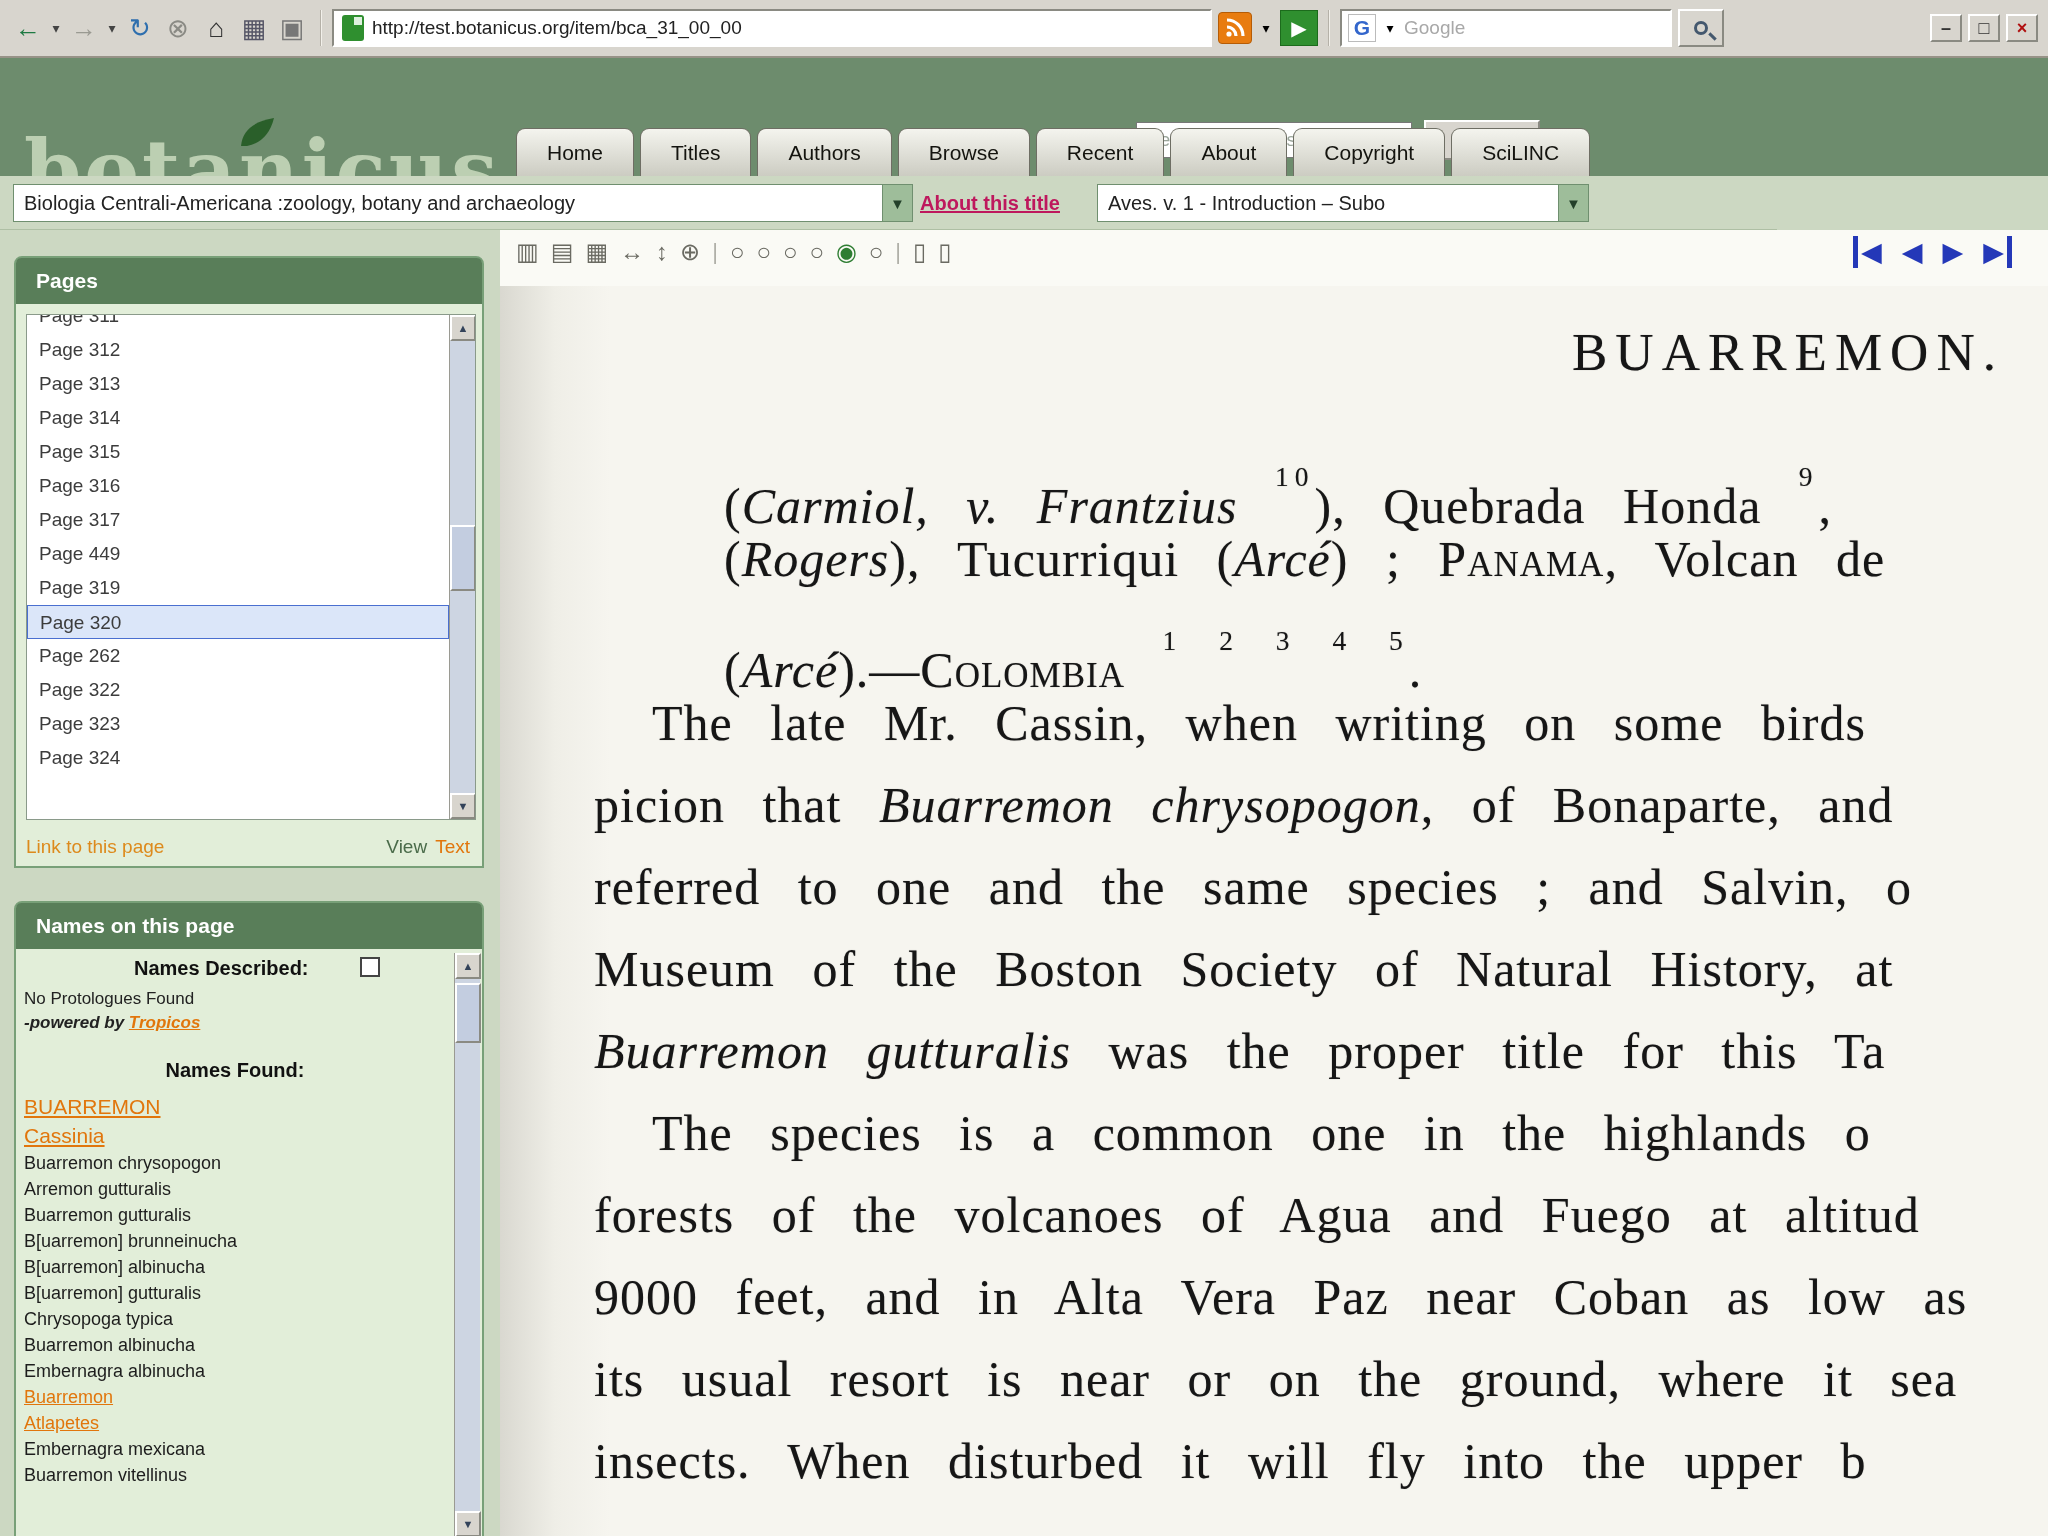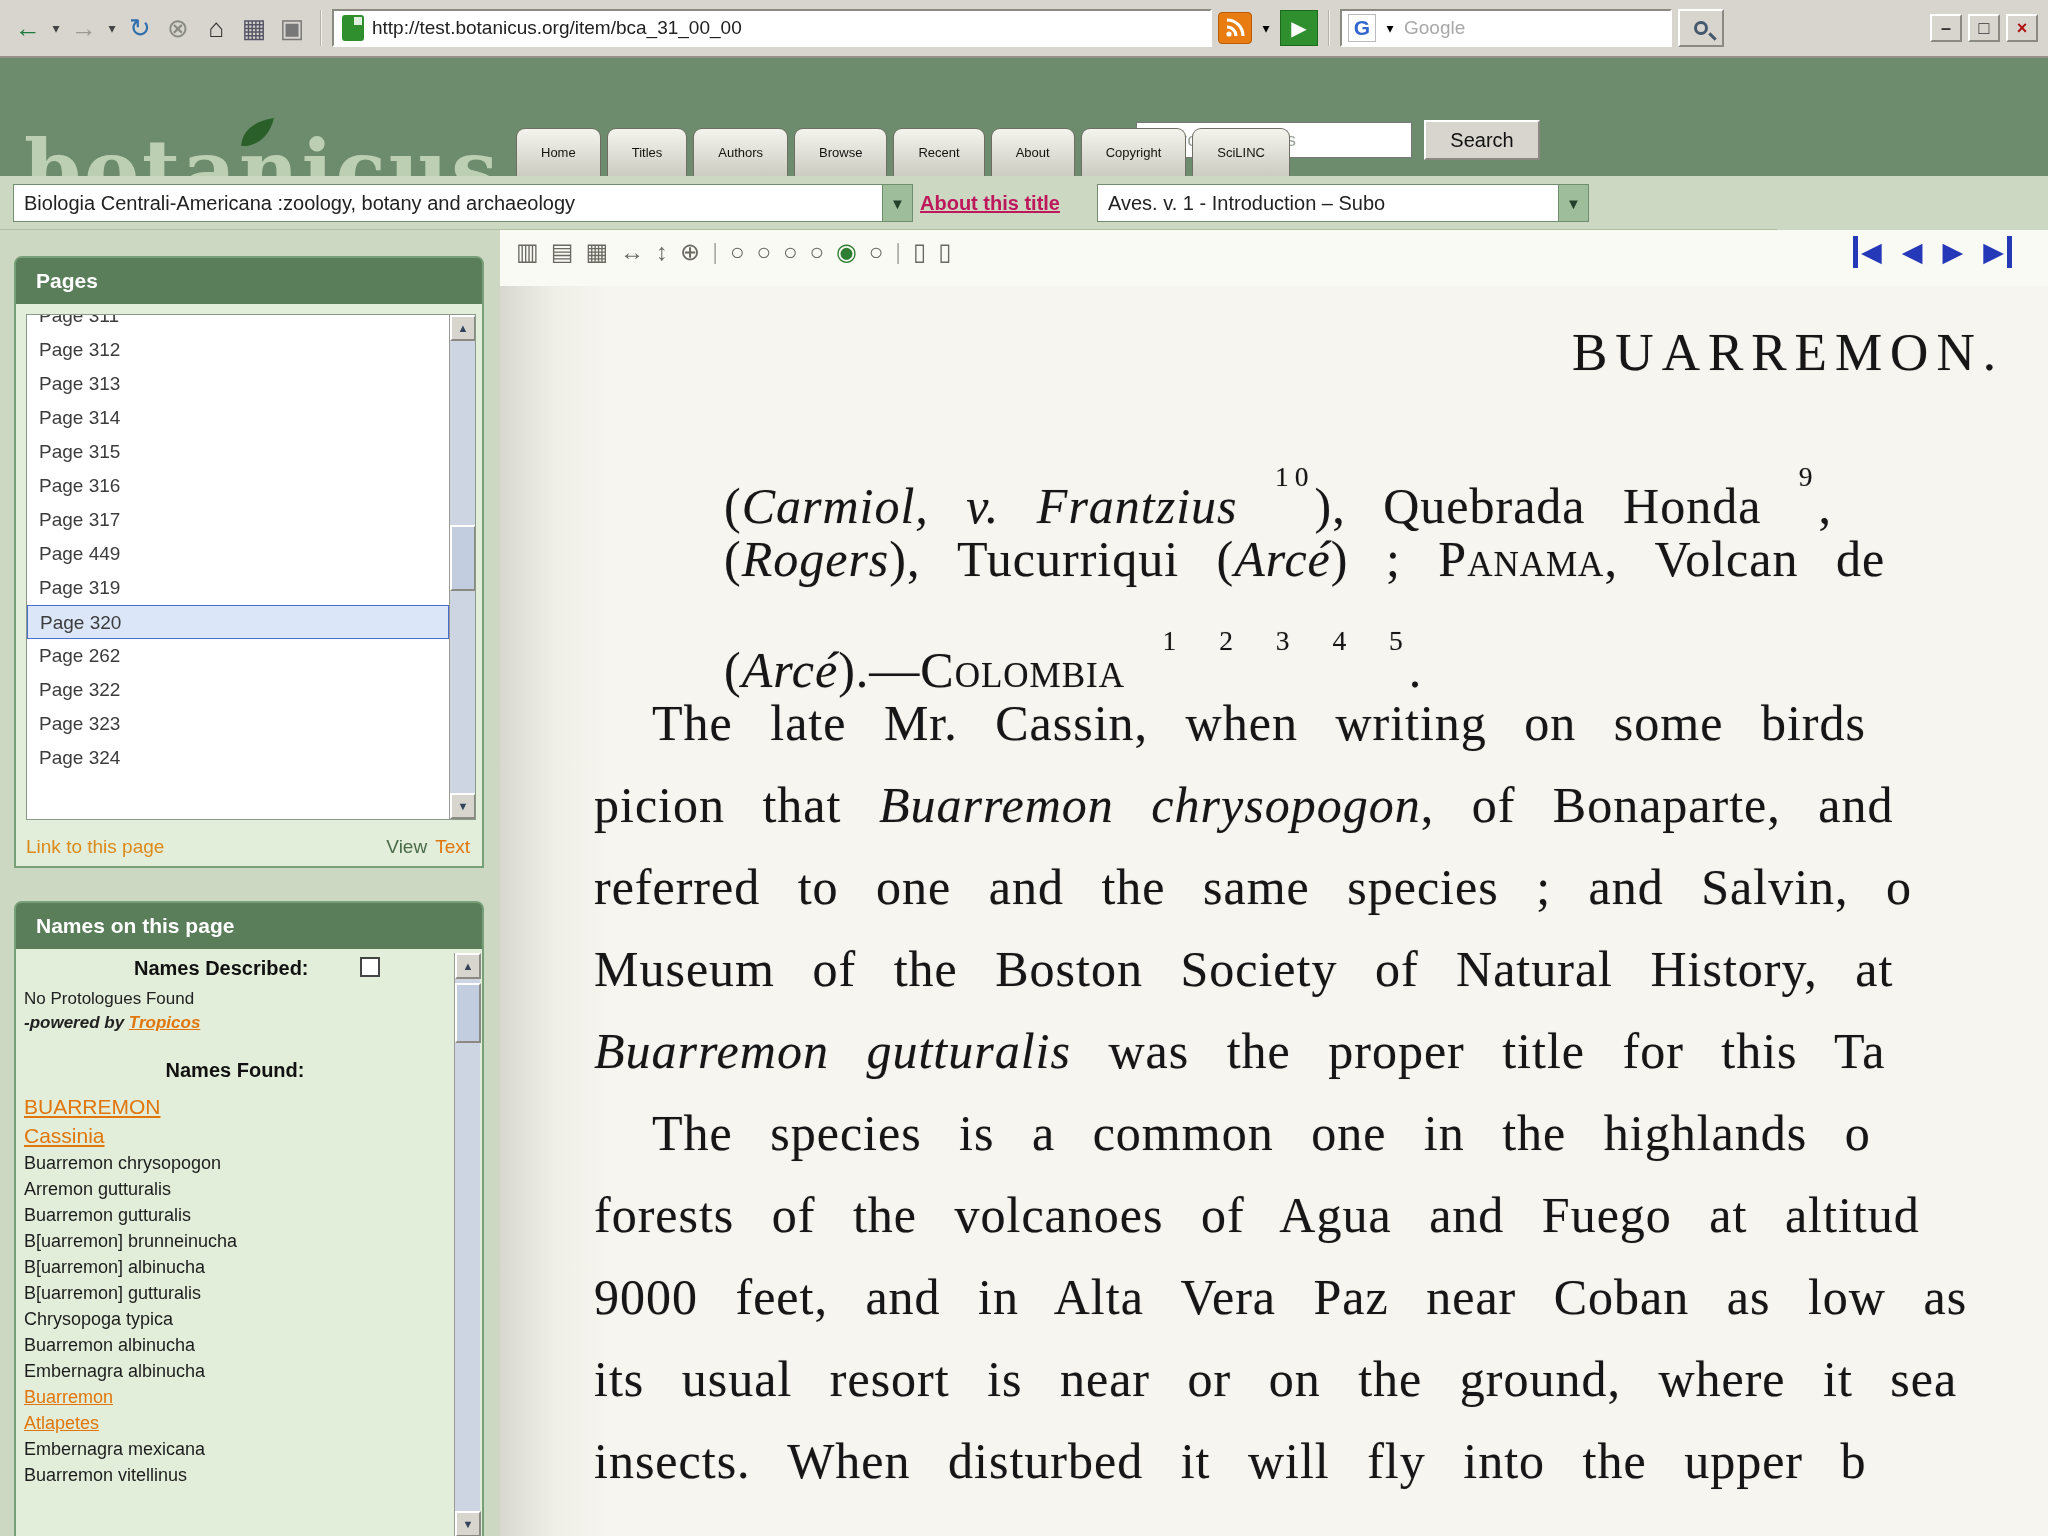--- a/index.html
+++ b/index.html
@@ -27,21 +27,21 @@
   .winbtn.close { color:#b01010; }
 
   
   #site-header { position:absolute; left:0; top:58px; width:2048px; height:118px; background:#6d8c6d; }
   #logo { position:absolute; left:24px; top:64px; font-family:"DejaVu Serif", serif; font-weight:bold; font-size:82px; line-height:96px; letter-spacing:3px; color:#bccfb2; }
   #logo-leaf { position:absolute; left:236px; top:56px; }
   #header-search-input { position:absolute; left:1136px; top:64px; width:276px; height:36px; border:1px solid #777; padding:0 10px; font-size:19px; color:#555; }
   #header-search-input::placeholder { color:#9aa59a; }
   #header-search-button { position:absolute; left:1424px; top:62px; width:116px; height:40px; background:#d8d5ce; border:2px solid; border-color:#fff #8a8a82 #8a8a82 #fff; font-size:20px; color:#111; display:flex; align-items:center; justify-content:center; }
   #nav-tabs { position:absolute; left:516px; bottom:0; display:flex; gap:6px; align-items:flex-end; }
-  .tab { height:48px; line-height:48px; padding:0 24px; font-size:13px; color:#14140f; background:linear-gradient(#f4f4ee,#ccccc2); border:1px solid #6e6e64; border-bottom:none; border-radius:9px 9px 0 0; }
+  .tab { height:48px; line-height:48px; padding:0 30px; font-size:21px; color:#14140f; background:linear-gradient(#f4f4ee,#ccccc2); border:1px solid #6e6e64; border-bottom:none; border-radius:9px 9px 0 0; }
   .tab.tab-r { margin-top:6px; }
 
   
   #title-bar { position:absolute; left:0; top:176px; width:1777px; height:54px; background:#ccd8c2; border-bottom:1px solid #aebfa4; }
   .combo { position:absolute; top:8px; height:38px; background:#fff; border:1px solid #6f8f6f; display:flex; align-items:center; }
   .combo .combo-text { flex:1; padding:0 10px; font-size:20px; color:#222; white-space:nowrap; overflow:hidden; }
   .combo .combo-btn { width:30px; height:100%; background:#9ebd9a; border-left:1px solid #6f8f6f; color:#23402a; font-size:15px; display:flex; align-items:center; justify-content:center; }
   #title-combo { left:13px; width:900px; }
   #volume-combo { left:1097px; width:492px; }
   #about-title-link { position:absolute; left:920px; top:16px; font-size:20px; font-weight:bold; color:#be185d; text-decoration:underline; }

